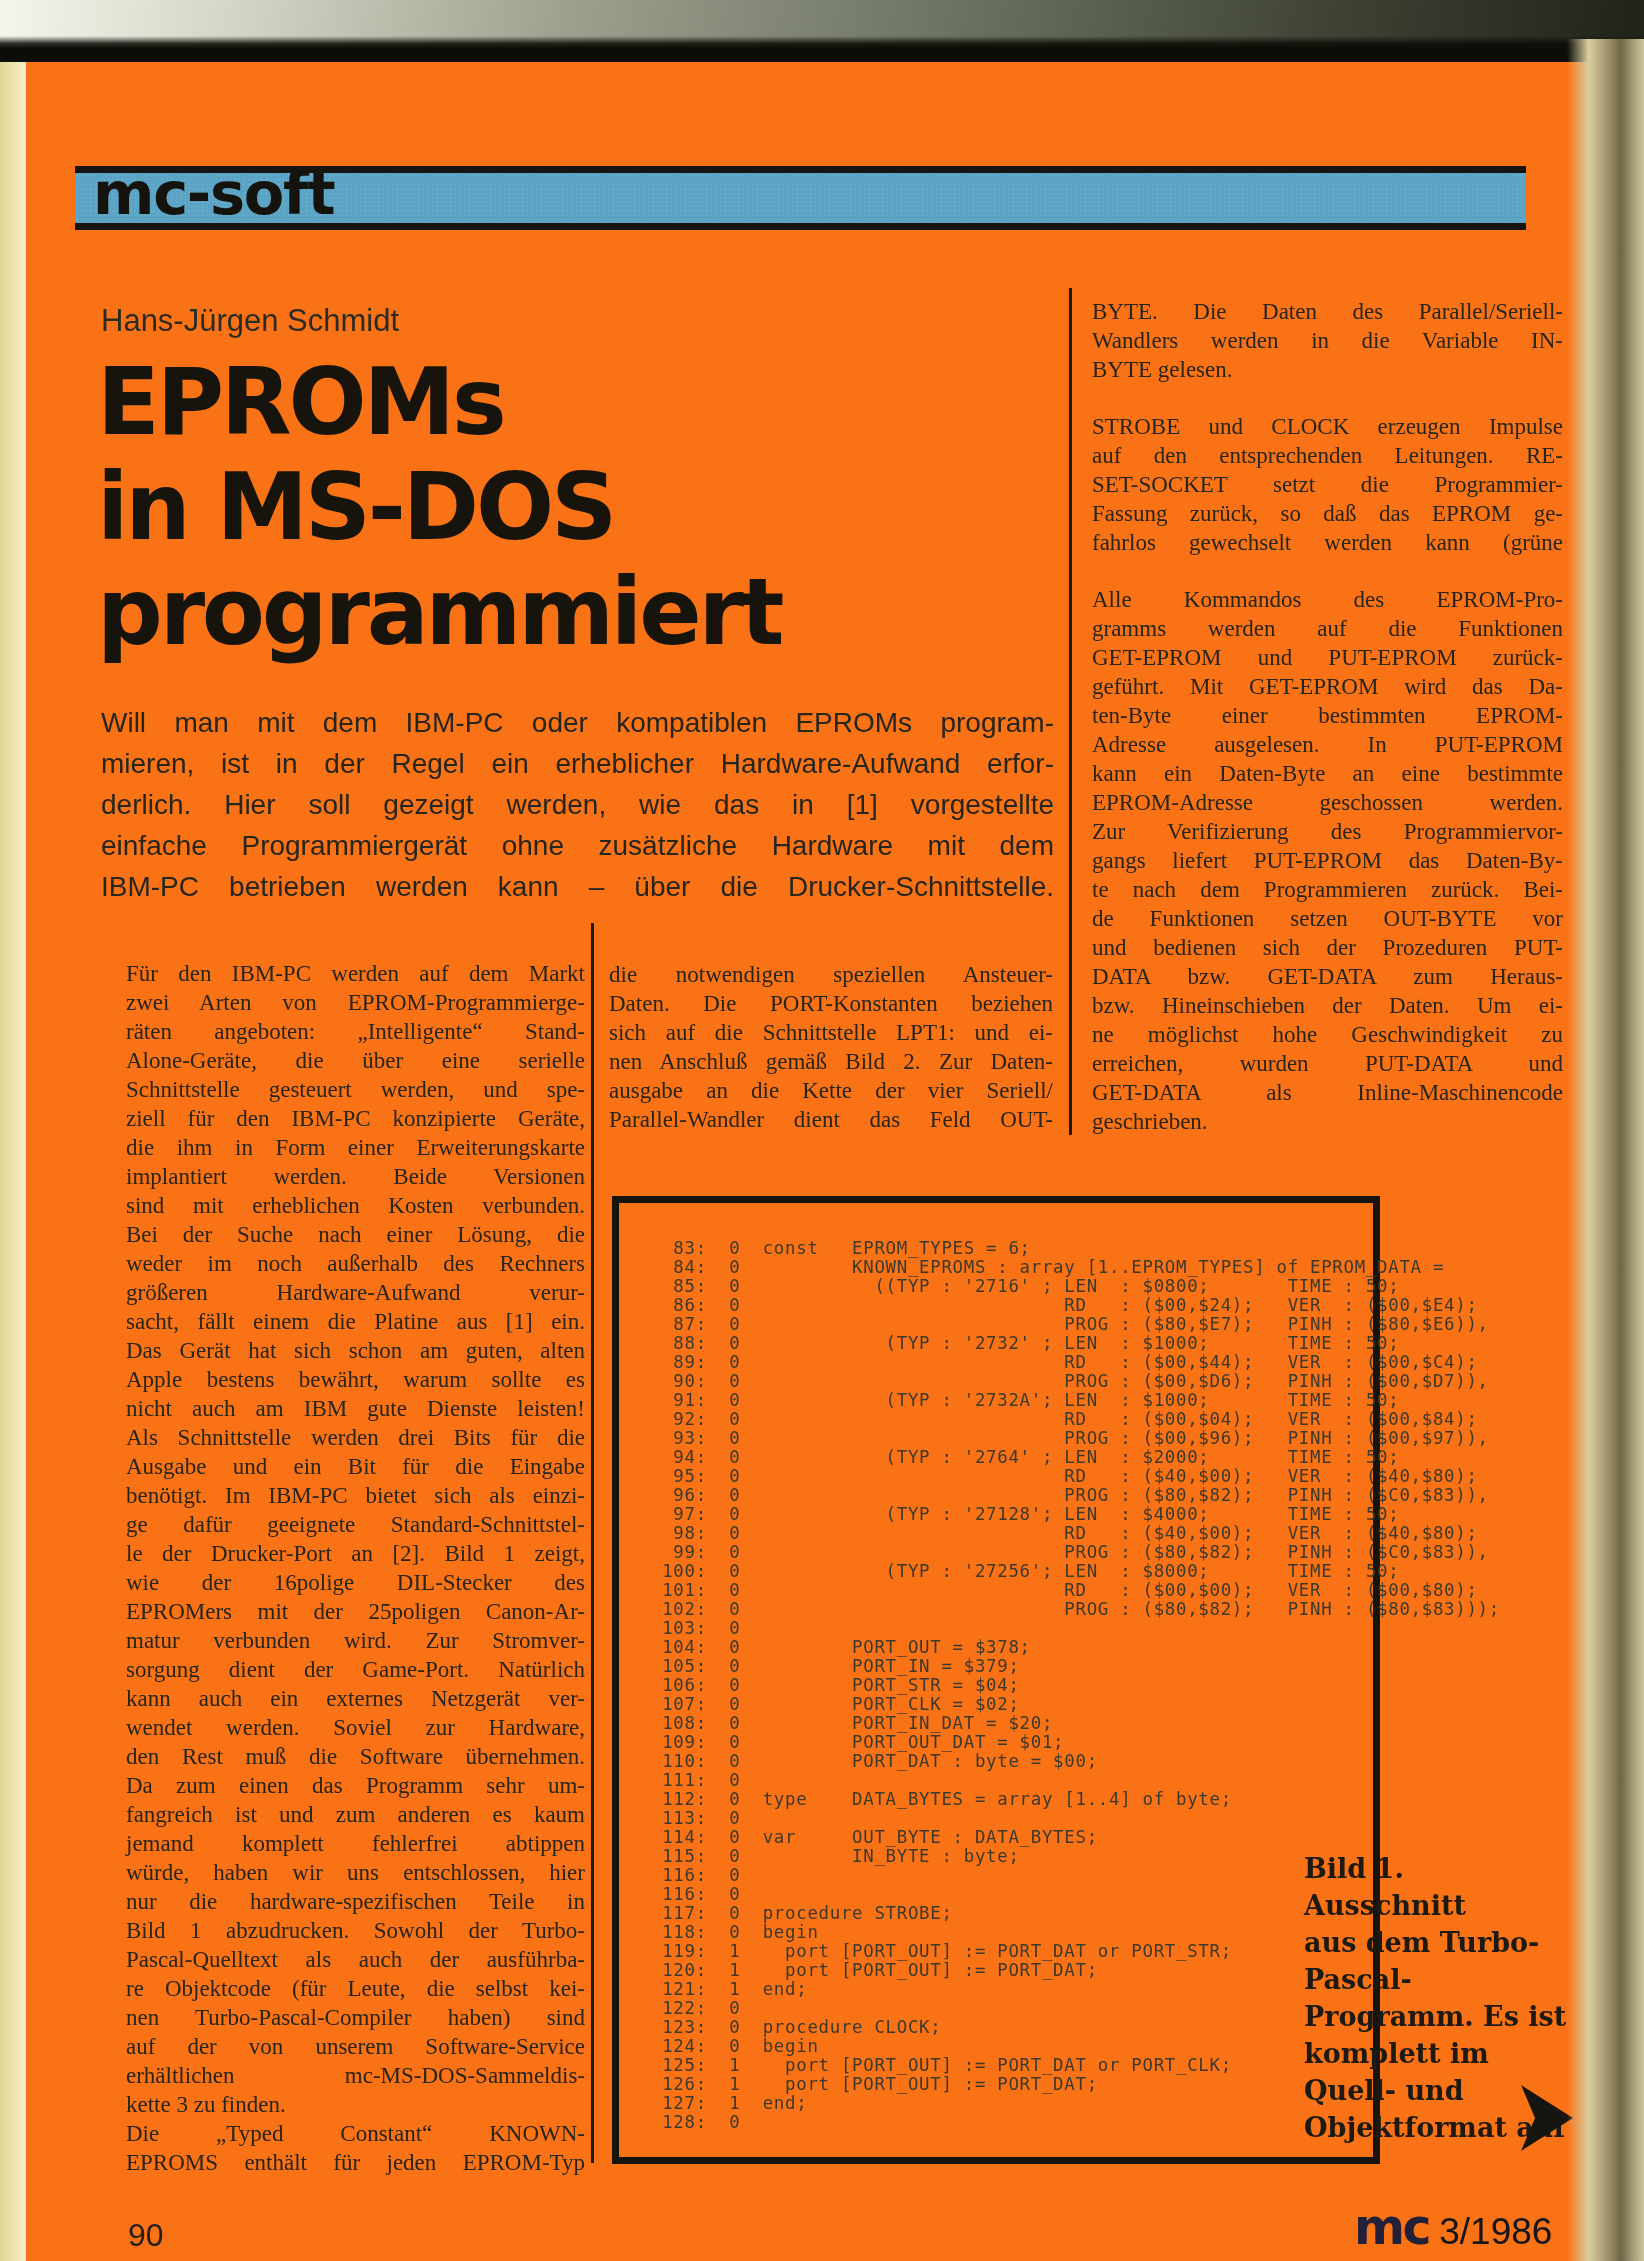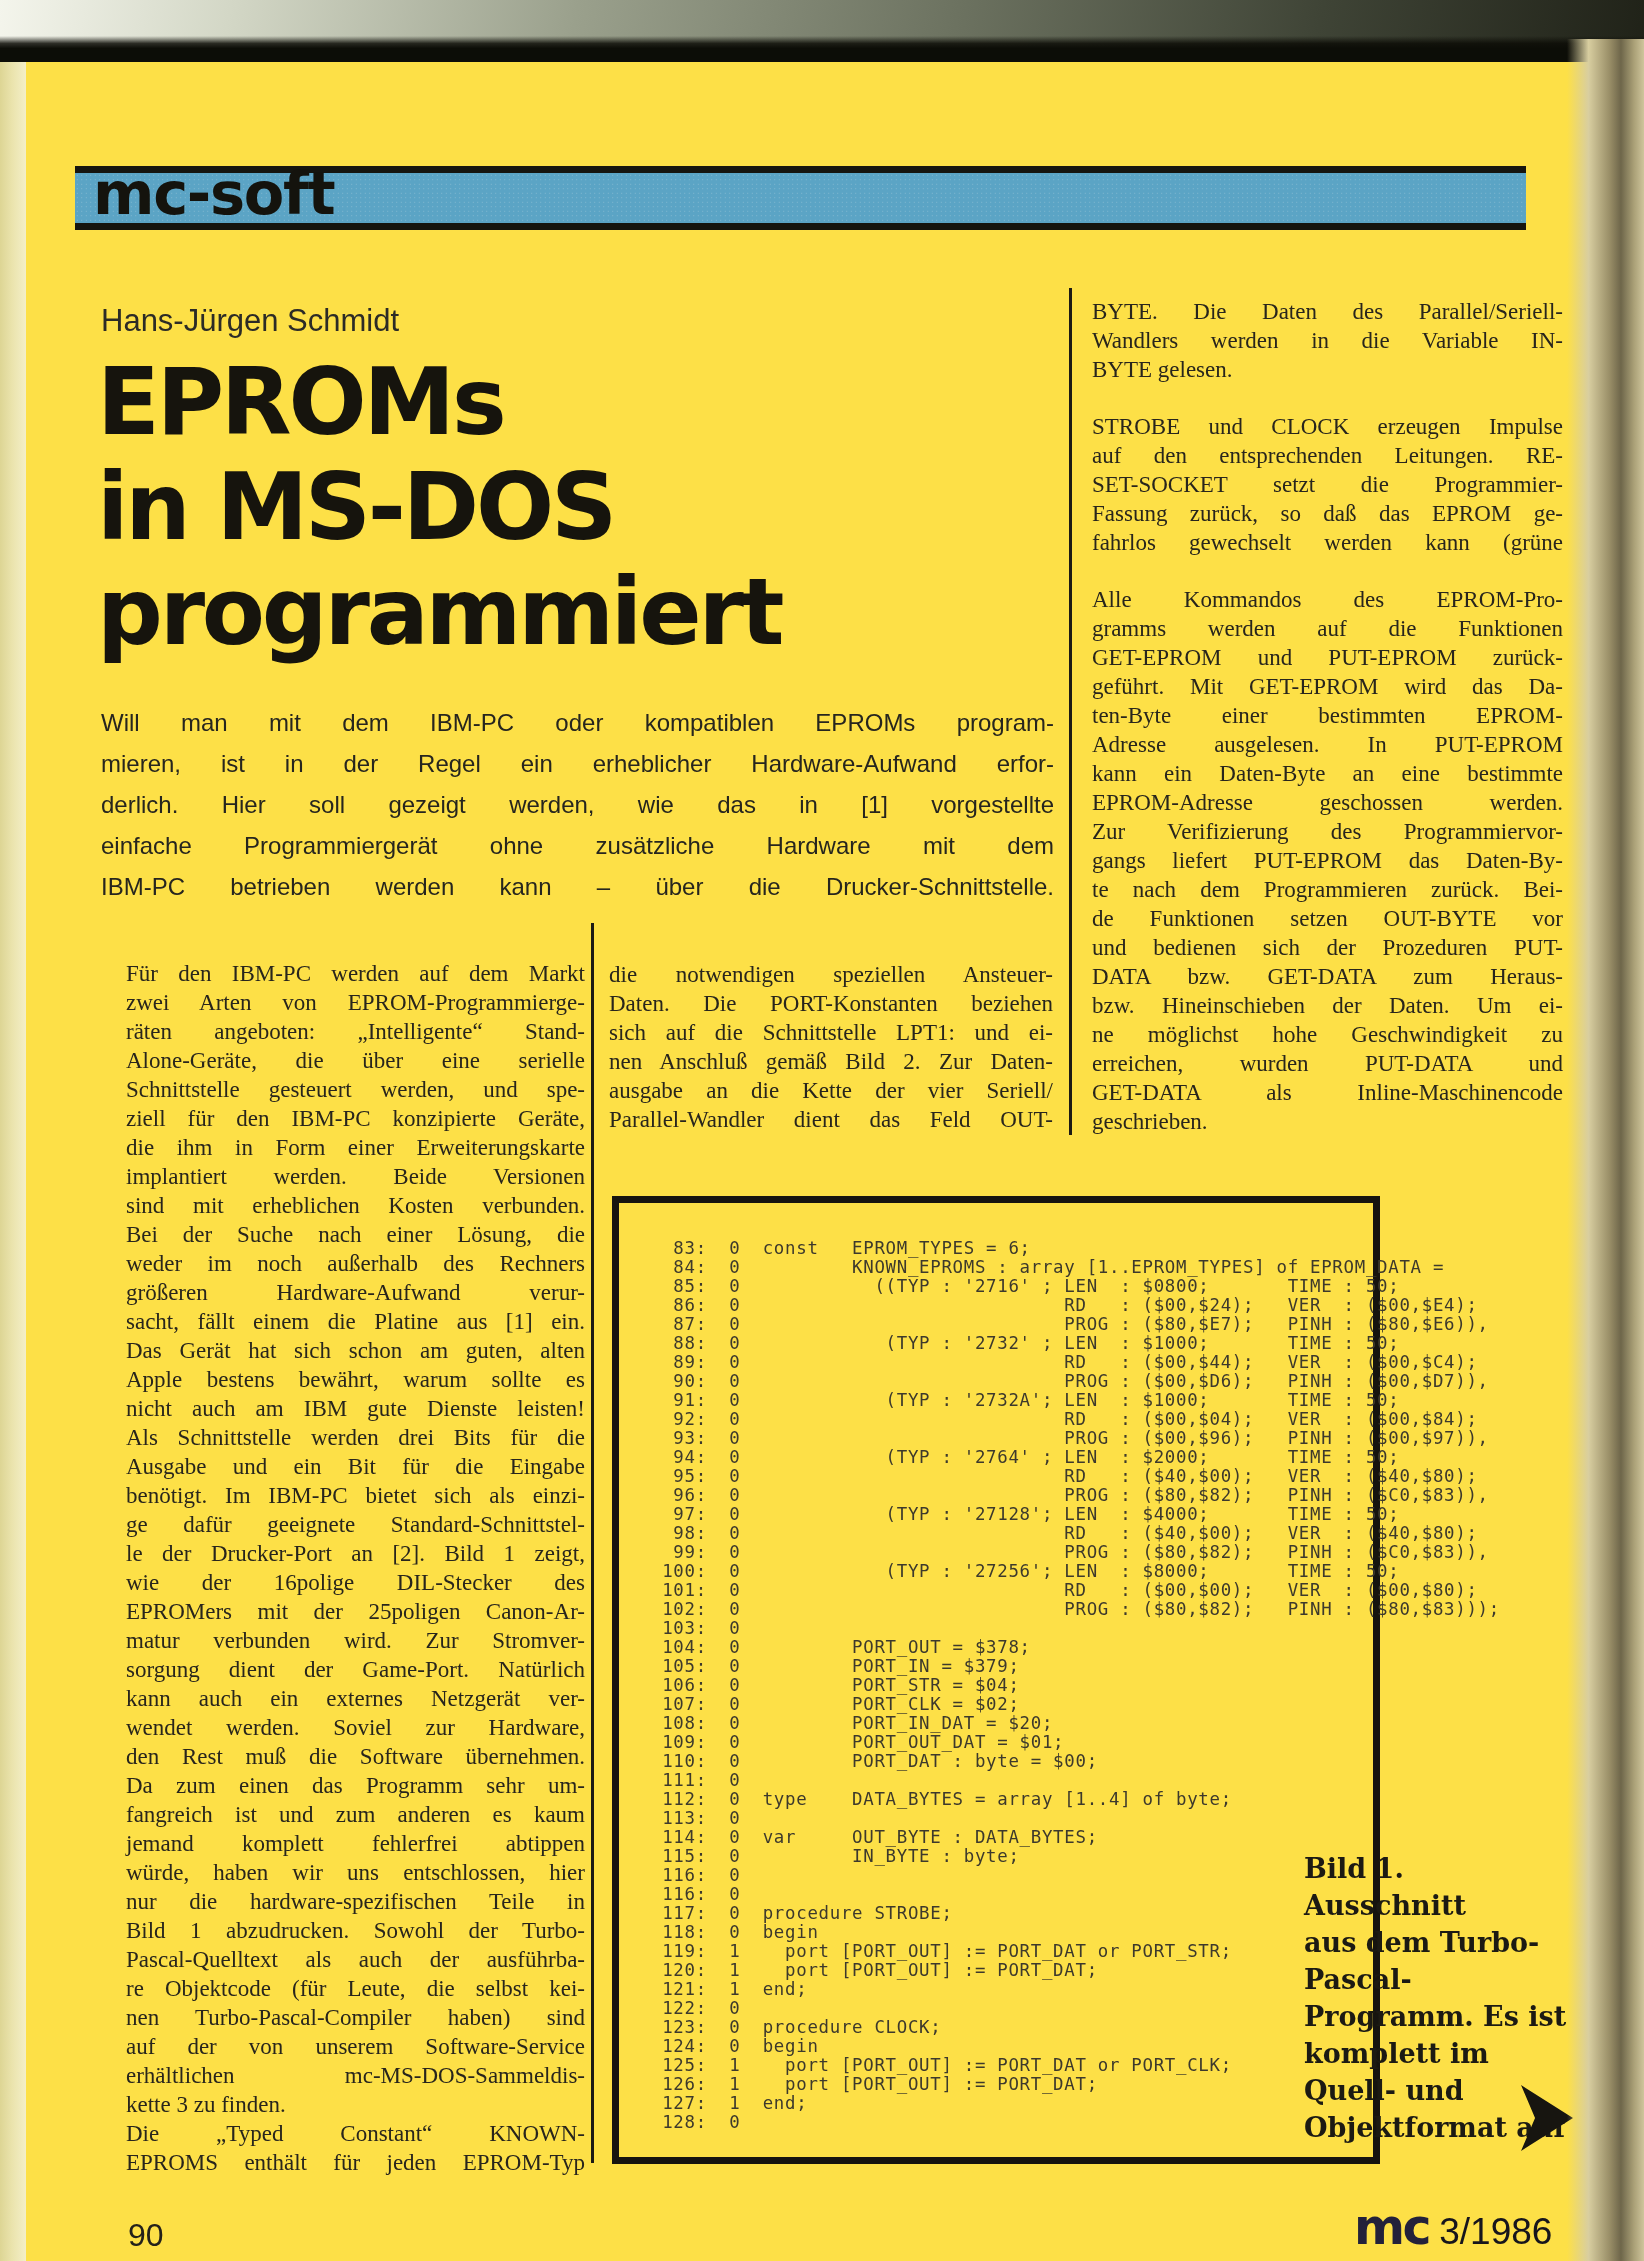--- a/index.html
+++ b/index.html
@@ -20,21 +20,21 @@
     background-image:radial-gradient(circle, rgba(230,240,238,.35) 22%, rgba(0,0,0,0) 26%);
     background-size:4.5px 4.5px;
     border-top:7.7px solid #16150f;border-bottom:7.7px solid #16150f;}
   .band .label{position:relative;top:-14px;left:18px;font-family:"DejaVu Sans",sans-serif;
     font-weight:bold;font-size:59px;letter-spacing:-1.3px;color:#14130d;}
   .byline{position:absolute;left:101px;top:303px;font-family:"Liberation Sans",sans-serif;
     font-size:31px;color:#2c2b26;text-align:center;}
   .title{position:absolute;left:97px;top:350px;font-family:"DejaVu Sans",sans-serif;
     font-weight:bold;font-size:92px;line-height:105px;letter-spacing:-3.2px;color:#16140d;}
   .lead{position:absolute;left:101px;top:702px;width:953px;font-family:"Liberation Sans",sans-serif;
-    font-size:24px;line-height:41px;color:#26251e;}
+    font-size:28px;line-height:41px;color:#26251e;}
   .lead .jline{text-align:justify;text-align-last:justify;}
   
   .col{position:absolute;font-size:23px;line-height:29px;color:#28251c;}
   .col .pline{text-align:justify;text-align-last:justify;}
   .col .pline.end{text-align-last:left;}
   .col-left{left:126px;top:959px;width:459px;}
   .col-mid{left:609px;top:960px;width:444px;}
   .col-right{left:1092px;top:297px;width:471px;}
   .col-right .para + .para{margin-top:28px;}
   .vsep{position:absolute;width:3.2px;background:#1c1a14;}
@@ -54,21 +54,21 @@
   .pagenum{position:absolute;left:128px;top:2217px;font-family:"Liberation Sans",sans-serif;
     font-size:32px;color:#24211a;}
   .footer-right{position:absolute;left:1354px;top:2199px;display:flex;align-items:baseline;gap:10.3px;}
   .mc-logo{font-family:"DejaVu Sans",sans-serif;font-weight:bold;font-size:49px;
     letter-spacing:-2.6px;color:#23213a;}
   .issue{font-family:"Liberation Sans",sans-serif;font-size:37px;color:#16151c;}
 </style>
 </head>
 <body>
 
-<div class="page" style="background: #fde047;">
+<div class="page" style="background: #f97316;">
   <div class="scan-top"></div>
   <div class="edge-left"></div>
 
   <div class="band" style="background-color: rgb(91, 164, 197);">
     <span class="label">mc-soft</span>
   </div>
 
   <div class="byline">Hans-Jürgen Schmidt</div>
 
   <div class="title">

